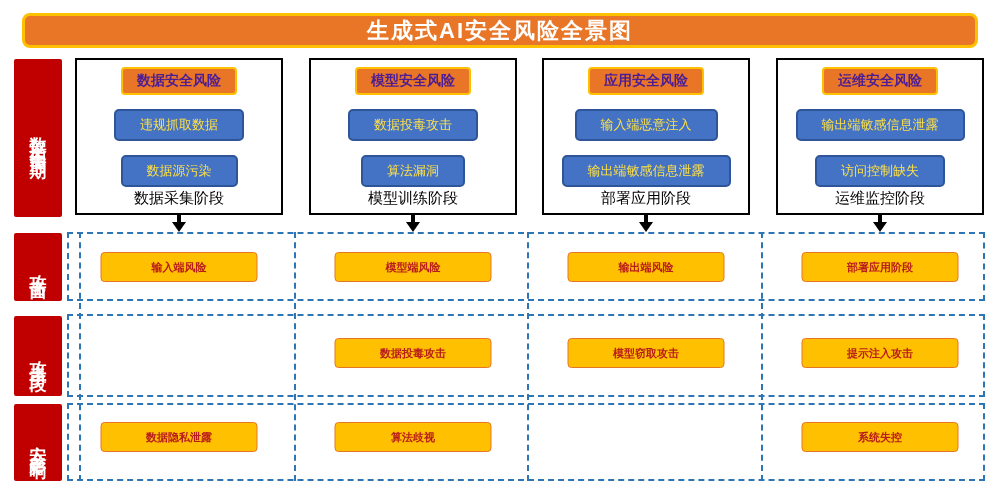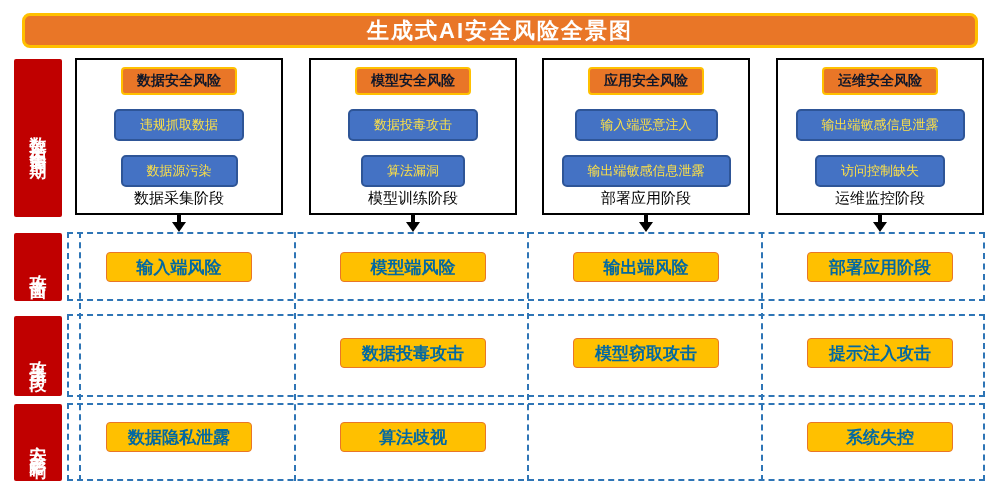--- a/index.html
+++ b/index.html
@@ -31,21 +31,21 @@
 
   
   .life-col {
     position:absolute; top:58px; width:208px; height:157px;
     background:#fff; border:2px solid var(--black,#000);
     display:flex; flex-direction:column; align-items:center; padding-bottom:5px;
   }
   .life-col .cat-header {
     margin-top:7px; background:var(--orange,#E97627);
     border:2px solid var(--gold,#FFC000); border-radius:4px;
-    color:#0f172a; font-weight:bold; font-size:14px; padding:3px 14px; white-space:nowrap;
+    color:#4c1d95; font-weight:bold; font-size:14px; padding:3px 14px; white-space:nowrap;
   }
   .life-col .blue-box {
     margin-top:14px; background:var(--blue,#4472C4);
     border:2px solid var(--blue_dark,#2E5597); border-radius:5px;
     color:#fde047; font-size:13px; padding:5px 24px; white-space:nowrap;
   }
   .life-col .stage { margin-top:auto; color:#000; font-size:15px; }
 
   
   .arrow { position:absolute; top:214px; transform:translateX(-50%); }
@@ -56,23 +56,23 @@
   
   .dash-row { position:absolute; left:67px; width:918px; border:2px dashed var(--dash_blue,#2E75B6); }
   #row-surface { top:232px; height:69px; }
   #row-methods { top:314px; height:83px; }
   #row-impact  { top:403px; height:78px; }
   .vline { position:absolute; top:232px; height:249px; width:0;
            border-left:2px dashed var(--dash_blue,#2E75B6); }
 
   
   .ybox {
-    position:absolute; width:146px; height:30px; transform:translateX(-50%);
+    position:absolute; width:157px; height:30px; transform:translateX(-50%);
     background:var(--gold,#FFC000); border:1px solid var(--orange,#E97627); border-radius:4px;
-    color:#0369a1; font-weight:bold; font-size:17px;
+    color:#b91c1c; font-weight:bold; font-size:11px;
     display:flex; align-items:center; justify-content:center; white-space:nowrap;
   }
 </style>
 </head>
 <body>
 
 <div class="canvas">
 
   <div class="title-banner">
     <span>生成式AI安全风险全景图</span>

